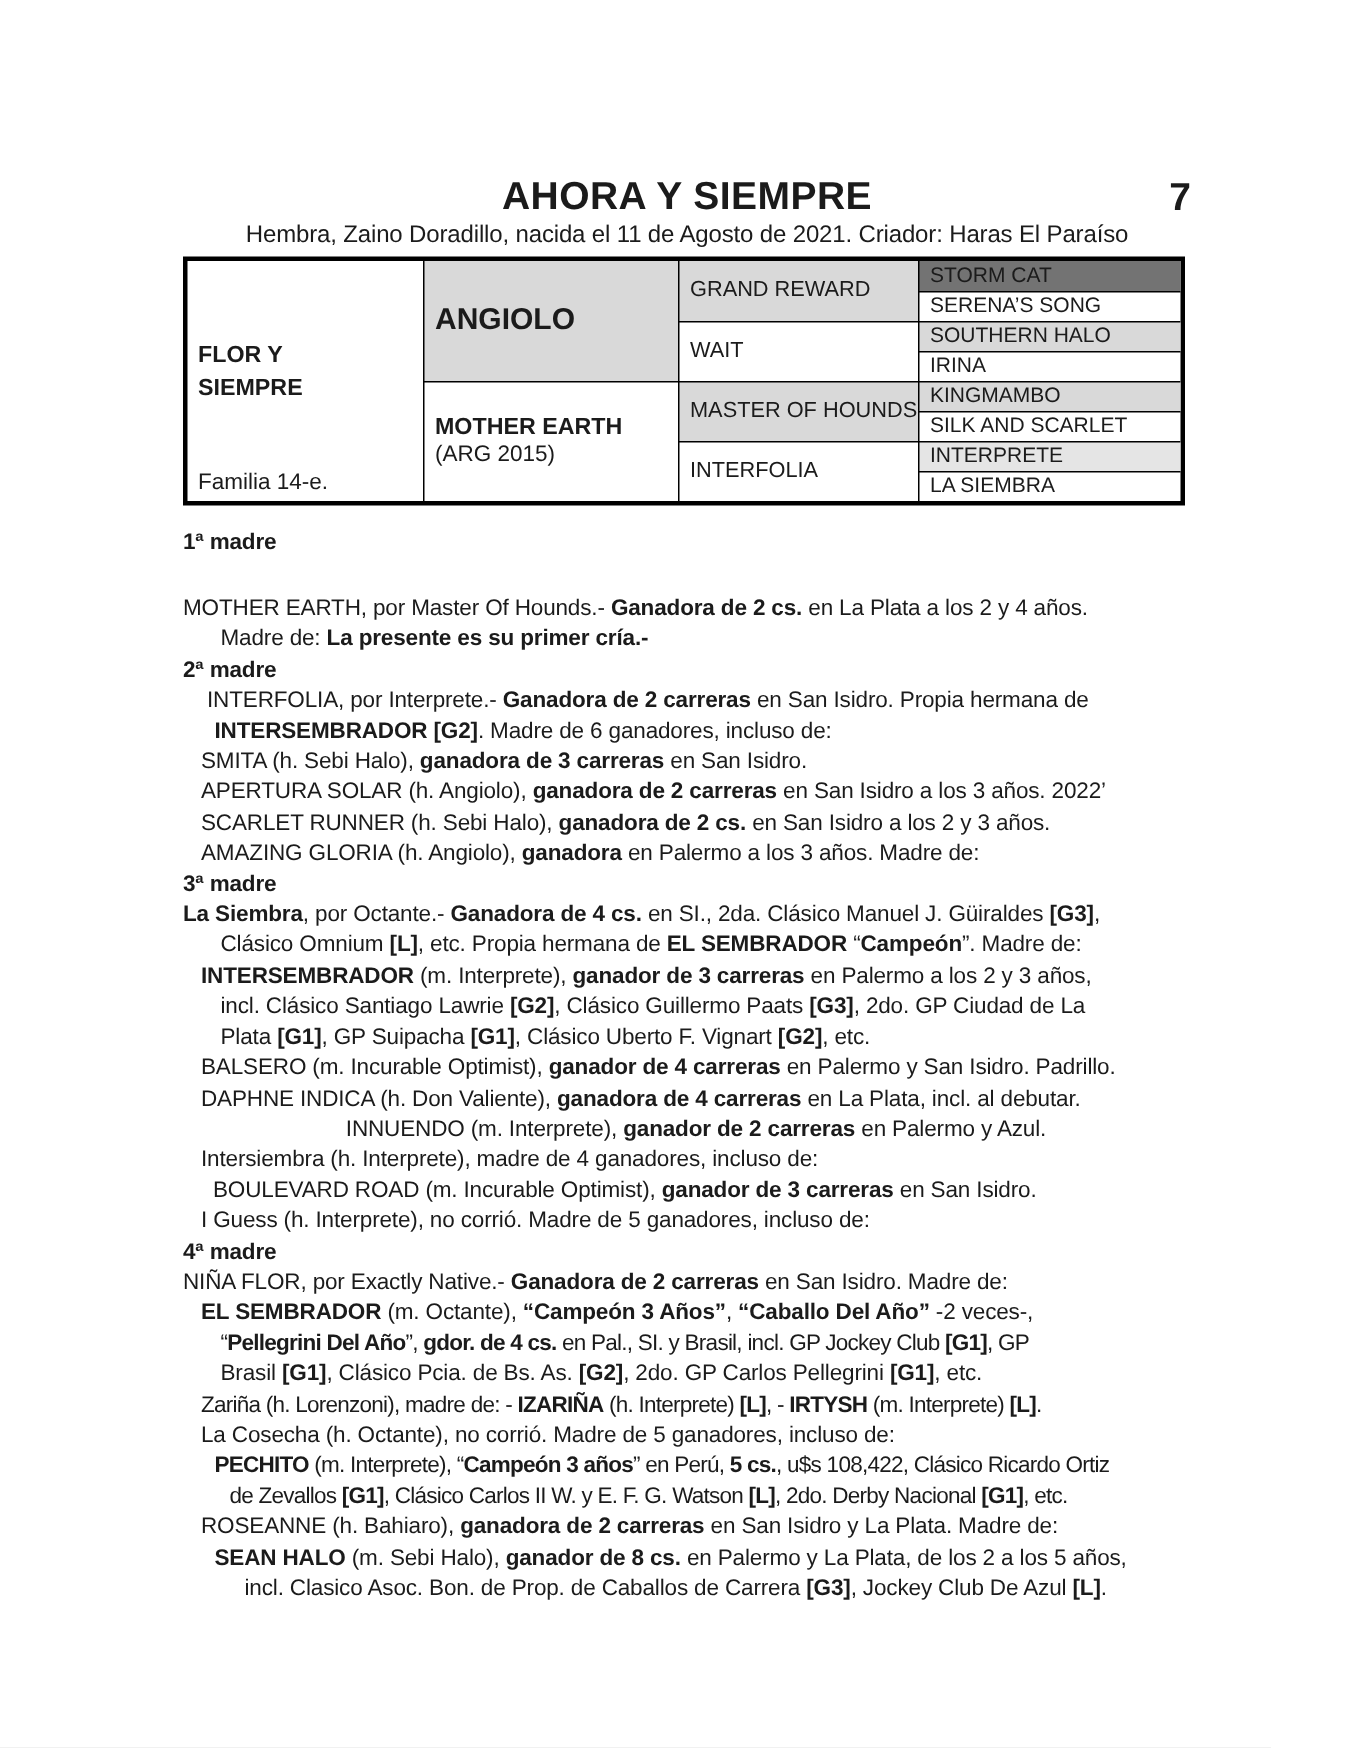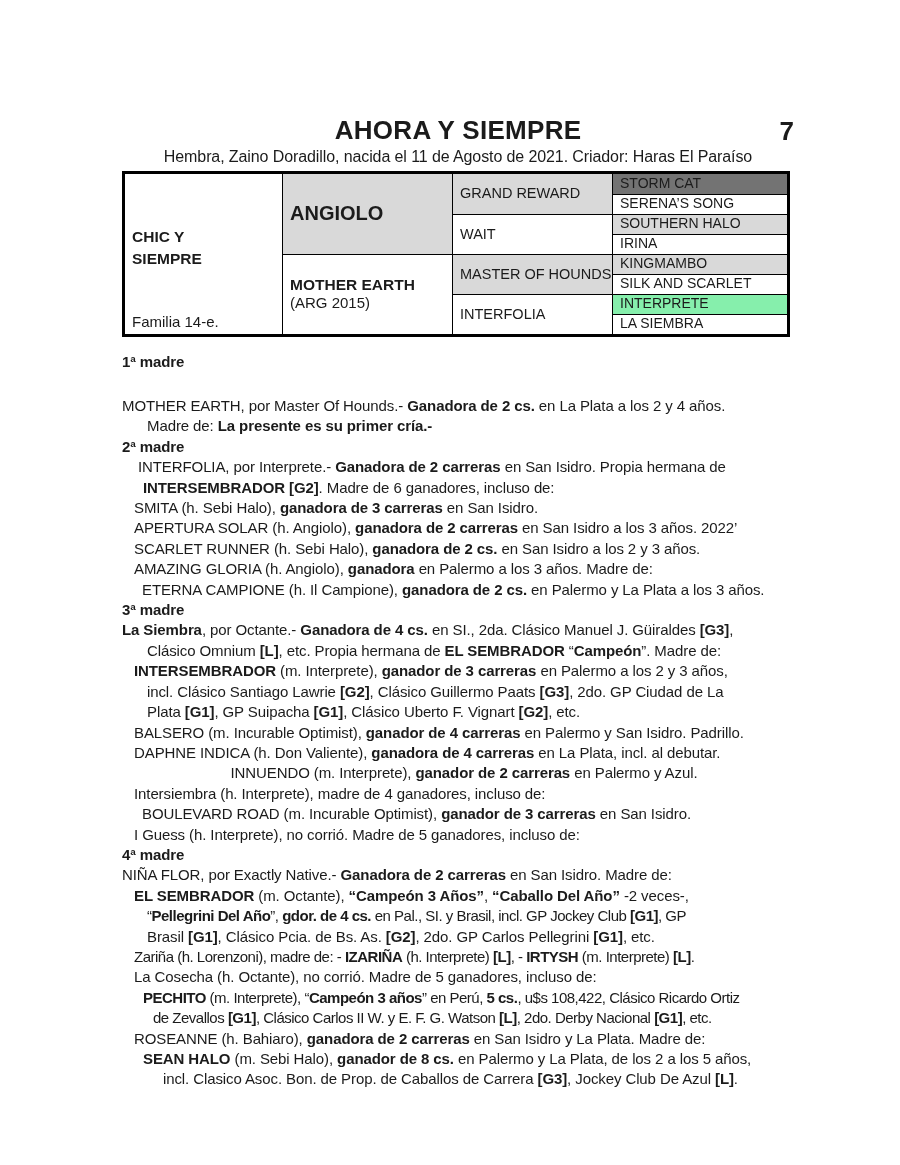--- a/index.html
+++ b/index.html
@@ -62,21 +62,21 @@
 
     <div class="hdr">
       <div class="title">AHORA Y SIEMPRE</div>
       <div class="pageno">7</div>
       <div class="subtitle">Hembra, Zaino Doradillo, nacida el 11 de Agosto de 2021. Criador: Haras El Paraíso</div>
     </div>
 
     <div class="ped">
       <div class="cell subject no-l no-t">
         <div class="sname">
-          <div>CHIC Y</div>
+          <div>FLOR Y</div>
           <div>SIEMPRE</div>
         </div>
         <div class="family">Familia 14-e.</div>
       </div>
 
       <div class="cell sire shaded no-t" style="background: rgb(217, 217, 217);">ANGIOLO</div>
       <div class="cell dam">
         <div class="dname">MOTHER EARTH</div>
         <div class="ddet">(ARG 2015)</div>
       </div>
@@ -85,36 +85,35 @@
       <div class="cell g2b">WAIT</div>
       <div class="cell g2c shaded" style="background: rgb(217, 217, 217);">MASTER OF HOUNDS</div>
       <div class="cell g2d">INTERFOLIA</div>
 
       <div class="cell g3 r1 shaded no-t" style="background: #737373;">STORM CAT</div>
       <div class="cell g3 r2">SERENA’S SONG</div>
       <div class="cell g3 r3 shaded" style="background: rgb(217, 217, 217);">SOUTHERN HALO</div>
       <div class="cell g3 r4">IRINA</div>
       <div class="cell g3 r5 shaded" style="background: rgb(217, 217, 217);">KINGMAMBO</div>
       <div class="cell g3 r6">SILK AND SCARLET</div>
-      <div class="cell g3 r7 shaded" style="background: #86efac;">INTERPRETE</div>
+      <div class="cell g3 r7 shaded" style="background: #e5e5e5;">INTERPRETE</div>
       <div class="cell g3 r8">LA SIEMBRA</div>
     </div>
 
     <div class="bodytext">
         <div class="line" style="margin-left: 0px;"><b>1ª madre</b></div>
         <div class="line" style="margin-left: 0px; margin-top: 24px;"><span>MOTHER EARTH, por Master Of Hounds.- </span><b>Ganadora de 2 cs.</b><span> en La Plata a los 2 y 4 años.</span></div>
         <div class="line" style="margin-left: 25px;"><span>Madre de: </span><b>La presente es su primer cría.-</b></div>
         <div class="line" style="margin-left: 0px;"><b>2ª madre</b></div>
         <div class="line" style="margin-left: 16px;"><span>INTERFOLIA, por Interprete.- </span><b>Ganadora de 2 carreras</b><span> en San Isidro. Propia hermana de</span></div>
         <div class="line" style="margin-left: 21px;"><b>INTERSEMBRADOR [G2]</b><span>. Madre de 6 ganadores, incluso de:</span></div>
         <div class="line" style="margin-left: 12px;"><span>SMITA (h. Sebi Halo), </span><b>ganadora de 3 carreras</b><span> en San Isidro.</span></div>
         <div class="line" style="margin-left: 12px;"><span>APERTURA SOLAR (h. Angiolo), </span><b>ganadora de 2 carreras</b><span> en San Isidro a los 3 años. 2022’</span></div>
         <div class="line" style="margin-left: 12px;"><span>SCARLET RUNNER (h. Sebi Halo), </span><b>ganadora de 2 cs.</b><span> en San Isidro a los 2 y 3 años.</span></div>
         <div class="line" style="margin-left: 12px;"><span>AMAZING GLORIA (h. Angiolo), </span><b>ganadora</b><span> en Palermo a los 3 años. Madre de:</span></div>
-        <div class="line" style="margin-left: 20px;"><span>ETERNA CAMPIONE (h. Il Campione), </span><b>ganadora de 2 cs.</b><span> en Palermo y La Plata a los 3 años.</span></div>
         <div class="line" style="margin-left: 0px;"><b>3ª madre</b></div>
         <div class="line" style="margin-left: 0px;"><b>La Siembra</b><span>, por Octante.- </span><b>Ganadora de 4 cs.</b><span> en SI., 2da. Clásico Manuel J. Güiraldes </span><b>[G3]</b><span>,</span></div>
         <div class="line" style="margin-left: 25px;"><span>Clásico Omnium </span><b>[L]</b><span>, etc. Propia hermana de </span><b>EL SEMBRADOR</b><span> “</span><b>Campeón</b><span>”. Madre de:</span></div>
         <div class="line" style="margin-left: 12px;"><b>INTERSEMBRADOR</b><span> (m. Interprete), </span><b>ganador de 3 carreras</b><span> en Palermo a los 2 y 3 años,</span></div>
         <div class="line" style="margin-left: 25px;"><span>incl. Clásico Santiago Lawrie </span><b>[G2]</b><span>, Clásico Guillermo Paats </span><b>[G3]</b><span>, 2do. GP Ciudad de La</span></div>
         <div class="line" style="margin-left: 25px;"><span>Plata </span><b>[G1]</b><span>, GP Suipacha </span><b>[G1]</b><span>, Clásico Uberto F. Vignart </span><b>[G2]</b><span>, etc.</span></div>
         <div class="line" style="margin-left: 12px;"><span>BALSERO (m. Incurable Optimist), </span><b>ganador de 4 carreras</b><span> en Palermo y San Isidro. Padrillo.</span></div>
         <div class="line" style="margin-left: 12px;"><span>DAPHNE INDICA (h. Don Valiente), </span><b>ganadora de 4 carreras</b><span> en La Plata, incl. al debutar.</span></div>
         <div class="line" style="margin-left: 12px; text-align: center;"><span>INNUENDO (m. Interprete), </span><b>ganador de 2 carreras</b><span> en Palermo y Azul.</span></div>
         <div class="line" style="margin-left: 12px;"><span>Intersiembra (h. Interprete), madre de 4 ganadores, incluso de:</span></div>

